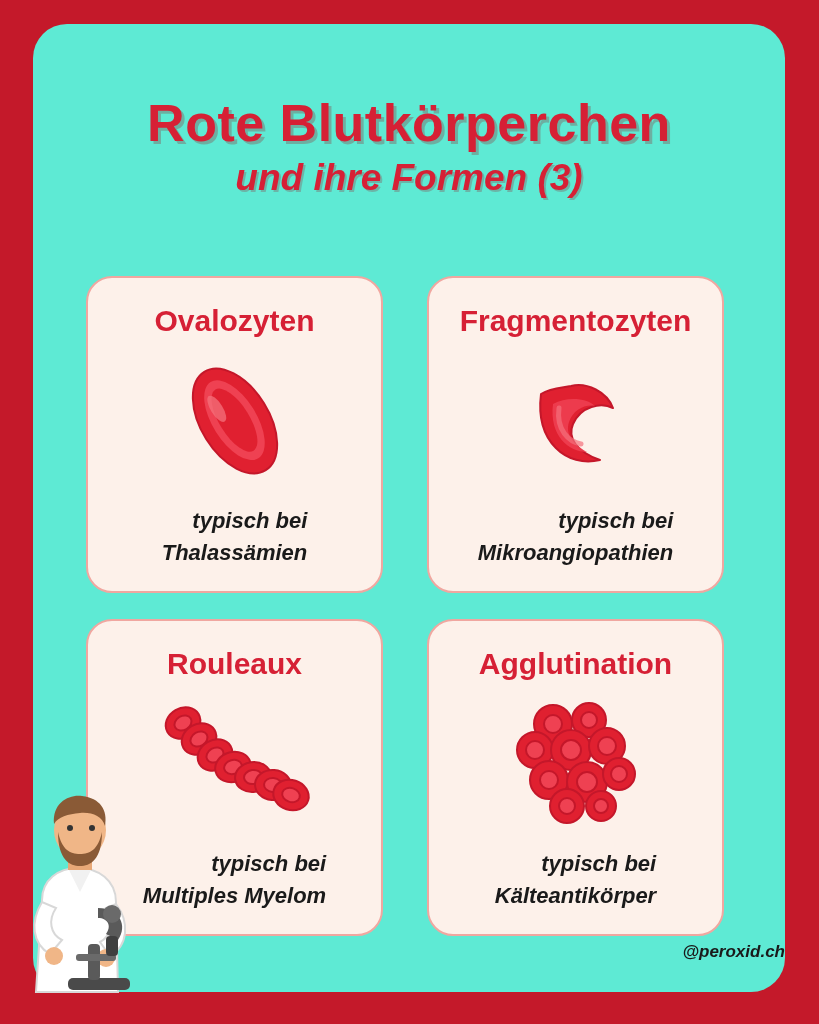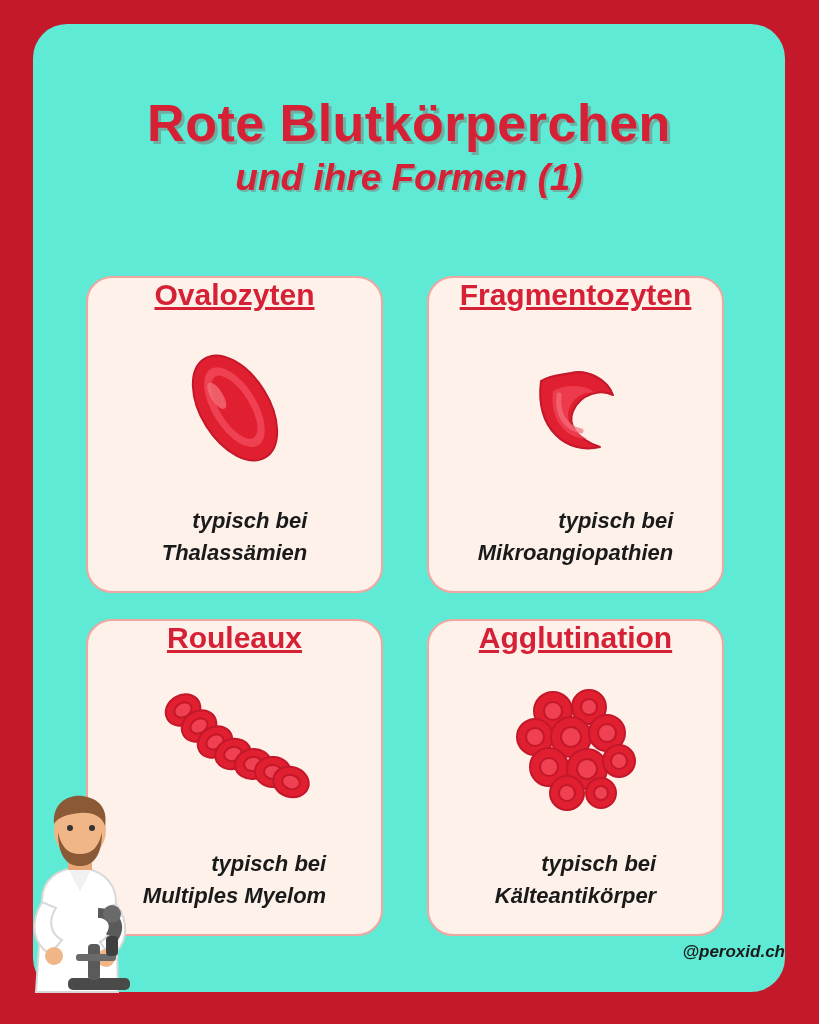--- a/index.html
+++ b/index.html
@@ -62,26 +62,26 @@
     position: relative;
     background: #fdf1ea;
     border: 2px solid #f0a7a0;
     border-radius: 26px;
     box-sizing: border-box;
     display: flex;
     flex-direction: column;
     align-items: center;
   }
   .tile-title {
+    margin-top: 26px;
     font-size: 30px;
     font-weight: bold;
     color: #d62035;
     text-align: center;
     line-height: 1.1;
-    text-decoration: underline;
   }
   .tile-art {
     flex: 1 1 auto;
     display: flex;
     align-items: center;
     justify-content: center;
     width: 100%;
   }
   .tile-caption {
     margin-bottom: 22px;
@@ -116,21 +116,21 @@
     height: 230px;
   }
 </style>
 </head>
 <body>
 
 <div class="card">
 
   <div class="title-block">
     <div class="title-main">Rote Blutkörperchen</div>
-    <div class="title-sub">und ihre Formen (1)</div>
+    <div class="title-sub">und ihre Formen (3)</div>
   </div>
 
   <div class="grid">
 
     <div class="tile">
       <div class="tile-title">Ovalozyten</div>
       <div class="tile-art">
         <svg width="150" height="130" viewBox="0 0 150 130" aria-hidden="true">
           <g transform="rotate(-32 75 65)">
             <ellipse cx="75" cy="65" rx="34" ry="58" fill="#e02030"></ellipse>

